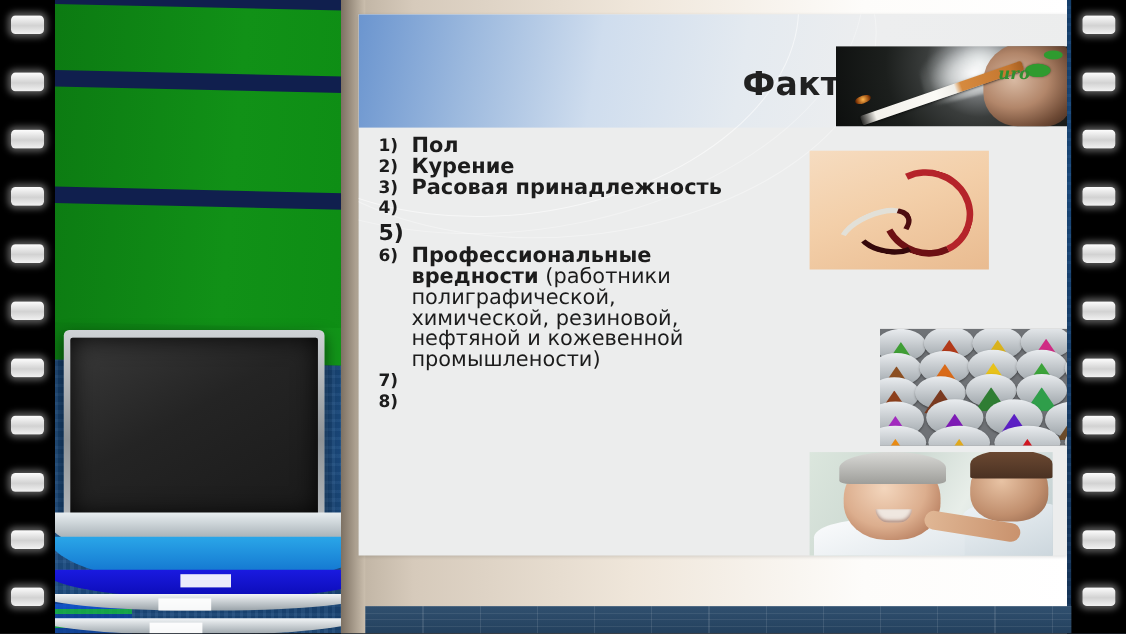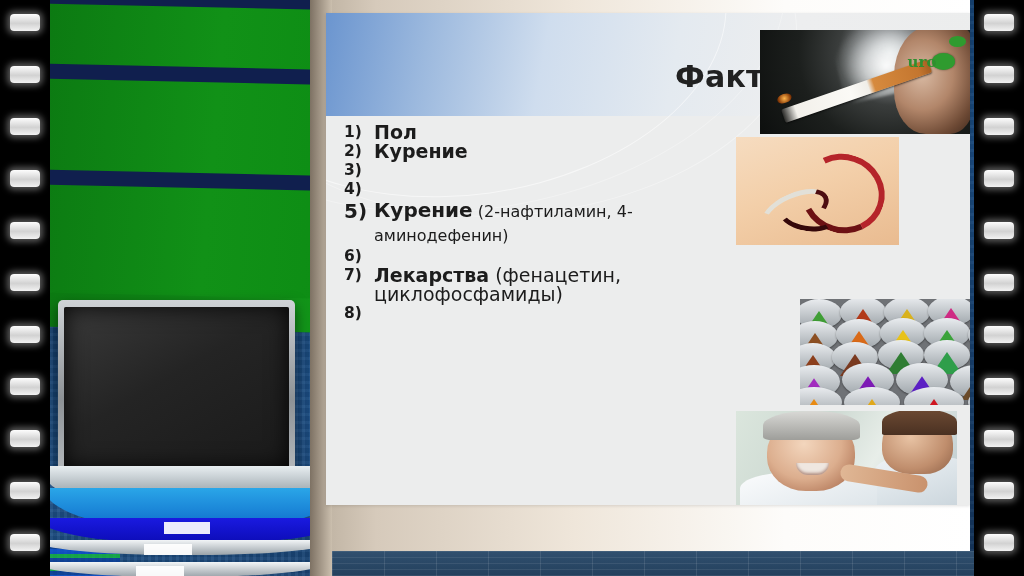--- a/index.html
+++ b/index.html
@@ -85,21 +85,21 @@
   .num{width:38px;flex:none;text-align:left;font-weight:bold;font-size:15.5px;line-height:19px;
        padding-left:8px;box-sizing:border-box;}
   .txt{font-size:19px;line-height:19px;}
   .b{font-weight:bold;}
   .li.big .num{font-size:20px;line-height:24px;}
   .li.big .txt{font-size:20px;line-height:23px;}
   .li.big .sub{font-size:16px;}
 
   
   .photo{position:absolute;overflow:hidden;}
-  .ph-cig{left:434px;top:17px;width:210px;height:104px;}
+  .ph-cig{left:434px;top:29px;width:210px;height:73px;font-style:italic;}
   .cig-bg{position:absolute;inset:0;background:
      radial-gradient(circle at 62% 22%,#dfe4e6 0%,#8d9093 14%,#3a3d3c 34%,#1c1f1d 60%,#0d0f0e 100%);}
   .cig-smoke{position:absolute;left:36%;top:-8%;width:46%;height:70%;
      background:radial-gradient(ellipse at 50% 60%,rgba(255,255,255,.95) 0%,rgba(235,238,238,.7) 32%,rgba(200,205,205,.25) 60%,transparent 78%);
      transform:rotate(-14deg);filter:blur(1px);}
   .cig-body{position:absolute;left:9%;top:52%;width:74%;height:13%;
      background:linear-gradient(90deg,#2a2a28 0%,#f2f0ea 9%,#fbfaf6 46%,#f0eee8 58%,#d68a3e 62%,#c4762f 92%,#a65f22 100%);
      transform:rotate(-19deg);border-radius:2px;box-shadow:0 1px 2px rgba(0,0,0,.6);}
   .cig-ember{position:absolute;left:8%;top:62%;width:7%;height:9%;border-radius:50%;
      background:radial-gradient(circle,#ffb64d,#8a3c08 70%,#221108);transform:rotate(-19deg);}
@@ -208,34 +208,34 @@
       <div class="li">
         <div class="num">1)</div>
         <div class="txt"><span class="b">Пол</span><span class="sub"></span></div>
       </div>
       <div class="li">
         <div class="num">2)</div>
         <div class="txt"><span class="b">Курение</span><span class="sub"></span></div>
       </div>
       <div class="li">
         <div class="num">3)</div>
+        <div class="txt"><span class="b">Расовая принадлежность</span><span class="sub"></span></div>
       </div>
       <div class="li">
         <div class="num">4)</div>
       </div>
       <div class="li big">
         <div class="num">5)</div>
-        <div class="txt"><span class="b">Курение</span><span class="sub"> (2-нафтиламин, 4-аминодефенин)</span></div>
       </div>
       <div class="li">
         <div class="num">6)</div>
+        <div class="txt"><span class="b">Профессиональные вредности</span><span class="sub"> (работники полиграфической, химической, резиновой, нефтяной и кожевенной промышлености)</span></div>
       </div>
       <div class="li">
         <div class="num">7)</div>
-        <div class="txt"><span class="b">Лекарства</span><span class="sub"> (фенацетин, циклофосфамиды)</span></div>
       </div>
       <div class="li">
         <div class="num">8)</div>
       </div>
     </div>
 
     <div class="photo ph-cig">
       <div class="cig-bg"></div>
       <div class="cig-smoke"></div>
       <div class="cig-hand"></div>

